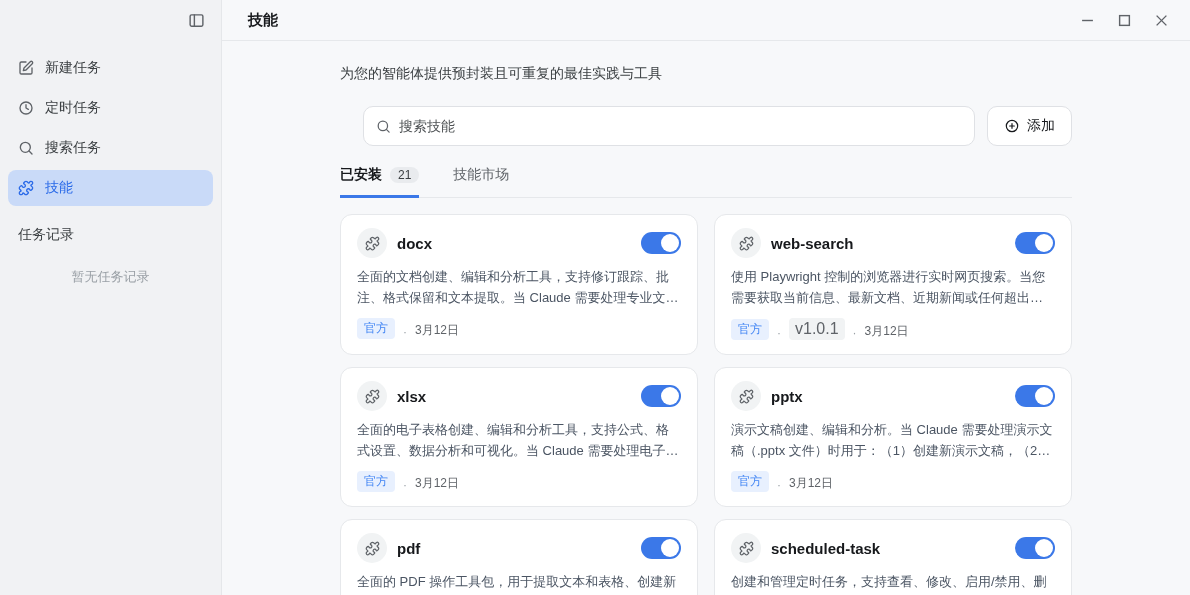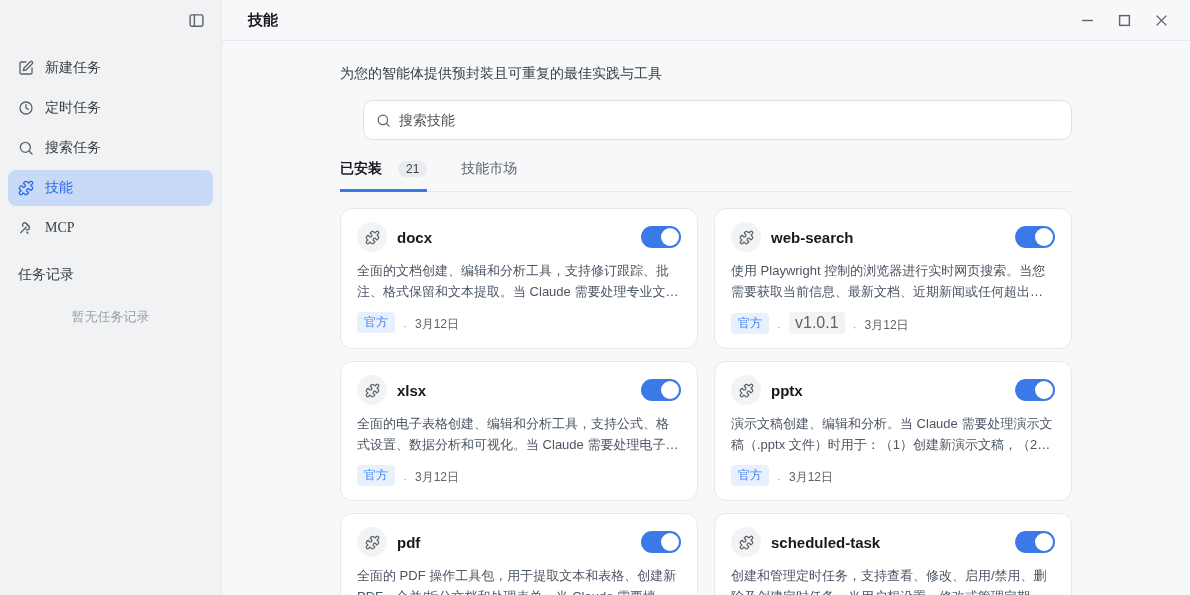--- a/index.html
+++ b/index.html
@@ -37,39 +37,39 @@
   }
   .page-title { font-size:15px; font-weight:bold; color:#17191c; }
   .win-controls { margin-left:auto; display:flex; align-items:center; gap:24px; }
   .win-btn { color:#5f6368; cursor:pointer; }
 
   .content { flex:1; overflow:hidden; }
   .content-inner { width:732px; margin:0 auto; padding-top:24px; }
 
   .page-desc { color:#3c4043; font-size:14px; }
 
-  .search-row { display:flex; gap:12px; margin-top:17px;padding-left:23px; }
+  .search-row { display:flex; gap:12px; margin-top:23px;padding-left:23px; }
   .search-box {
     flex:1; height:40px; background:#fff; border:1px solid #dfe1e5; border-radius:10px;
     display:flex; align-items:center; padding:0 12px; gap:8px;
   }
   .search-box svg { color:#5f6368; }
   .search-input {
     border:none; outline:none; flex:1; font-size:14px; background:transparent;
     font-family:"Liberation Sans","DejaVu Sans",sans-serif; color:#202124;
   }
   .search-input::placeholder { color:#3c4043; opacity:.9; }
   .add-btn {
     height:40px; padding:0 16px; background:#fff; border:1px solid #dfe1e5; border-radius:10px;
     display:flex; align-items:center; gap:7px; cursor:pointer; font-size:14px; color:#17191c;
   }
   .add-btn svg { color:#17191c; }
 
   .tabs { display:flex; gap:34px; margin-top:20px; border-bottom:1px solid #e6e8eb; }
-  .tab { display:flex; align-items:center; gap:16px; padding-bottom:11px; cursor:pointer;
+  .tab { display:flex; align-items:center; gap:8px; padding-bottom:11px; cursor:pointer;
          font-size:14px; color:#5f6368; border-bottom:3px solid transparent; margin-bottom:-1px; }
   .tab.active { color:#17191c; font-weight:bold; border-bottom-color:#3b78e8; }
   .tab-badge { background:#e9ebee; color:#3c4043; font-size:12px; font-weight:normal;
                padding:1px 8px; border-radius:10px; }
 
   .cards { margin-top:16px; display:grid; grid-template-columns:1fr 1fr; column-gap:16px; row-gap:12px; }
   .card { background:#fff; border:1px solid #e6e8eb; border-radius:12px; padding:13px 16px 14px; min-height:122px; }
   .card-head { display:flex; align-items:center; }
   .card-icon { width:30px; height:30px; border-radius:50%; background:#f1f3f4;
                display:flex; align-items:center; justify-content:center; color:#5f6368; }
@@ -127,31 +127,20 @@
       <span class="nav-label">搜索任务</span>
     </div>
     <div class="nav-item active">
       <span class="nav-icon">
         <svg width="16" height="16" viewBox="0 0 24 24" fill="none" stroke="currentColor" stroke-width="2" stroke-linecap="round" stroke-linejoin="round">
             <path d="M19.4 7.9c-.05.32.06.65.29.88l1.57 1.57c.47.47.7 1.08.7 1.7s-.23 1.23-.7 1.7l-1.61 1.61a.98.98 0 0 1-.84.28c-.47-.07-.8-.48-.97-.93a2.5 2.5 0 1 0-3.21 3.22c.45.16.86.5.93.97a.98.98 0 0 1-.28.84l-1.61 1.6a2.4 2.4 0 0 1-3.41 0l-1.57-1.56a1.03 1.03 0 0 0-.88-.29c-.49.07-.84.5-1.02.97a2.5 2.5 0 1 1-3.24-3.24c.46-.18.9-.53.97-1.02a1.03 1.03 0 0 0-.29-.88l-1.57-1.57A2.4 2.4 0 0 1 2 12c0-.62.24-1.23.71-1.7L4.23 8.77c.24-.24.58-.35.92-.3.51.08.88.53 1.07 1.01a2.5 2.5 0 1 0 3.26-3.26c-.48-.2-.93-.56-1.01-1.07-.05-.34.06-.68.3-.92l1.53-1.52A2.4 2.4 0 0 1 12 2c.62 0 1.23.24 1.7.71l1.57 1.56c.23.23.56.34.88.29.49-.07.84-.5 1.02-.97a2.5 2.5 0 1 1 3.24 3.24c-.46.18-.9.53-.97 1.02Z"></path>
           </svg>
       </span>
       <span class="nav-label">技能</span>
     </div>
-    <div class="nav-item">
-      <span class="nav-icon">
-        <svg width="16" height="16" viewBox="0 0 24 24" fill="none" stroke="currentColor" stroke-width="2" stroke-linecap="round" stroke-linejoin="round">
-            <path d="M4 19l8.5-8.5"></path>
-            <path d="M7.5 9.5a3.2 3.2 0 0 1 4.5-4.5l4.5 4.5a3.2 3.2 0 0 1-4.5 4.5"></path>
-            <path d="M12 5l4.7 4.7"></path>
-            <path d="M13 18l2 2"></path>
-          </svg>
-      </span>
-      <span class="nav-label">MCP</span>
-    </div>
   </nav>
 
   <div class="section-label">任务记录</div>
   <div class="empty-text">暂无任务记录</div>
 </aside>
 
 <div class="main">
 
   <div class="titlebar">
     <span class="page-title">技能</span>
@@ -182,20 +171,30 @@
       <div class="search-row">
         <div class="search-box">
           <span>
             <svg width="15" height="15" viewBox="0 0 24 24" fill="none" stroke="currentColor" stroke-width="2" stroke-linecap="round">
                 <circle cx="11" cy="11" r="7.5"></circle>
                 <line x1="21" y1="21" x2="16.6" y2="16.6"></line>
               </svg>
           </span>
           <input class="search-input" placeholder="搜索技能" style="">
         </div>
+        <button class="add-btn">
+          <span>
+            <svg width="16" height="16" viewBox="0 0 24 24" fill="none" stroke="currentColor" stroke-width="1.8" stroke-linecap="round">
+                <circle cx="12" cy="12" r="8.5"></circle>
+                <line x1="12" y1="8.5" x2="12" y2="15.5"></line>
+                <line x1="8.5" y1="12" x2="15.5" y2="12"></line>
+              </svg>
+          </span>
+          <span>添加</span>
+        </button>
       </div>
 
       <div class="tabs">
         <div class="tab active">
           <span>已安装</span>
           <span class="tab-badge">21</span>
         </div>
         <div class="tab">
           <span>技能市场</span>
         </div>

